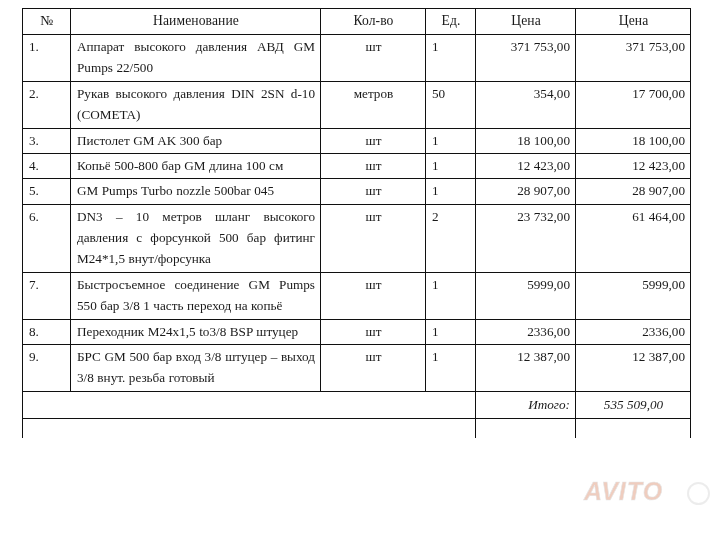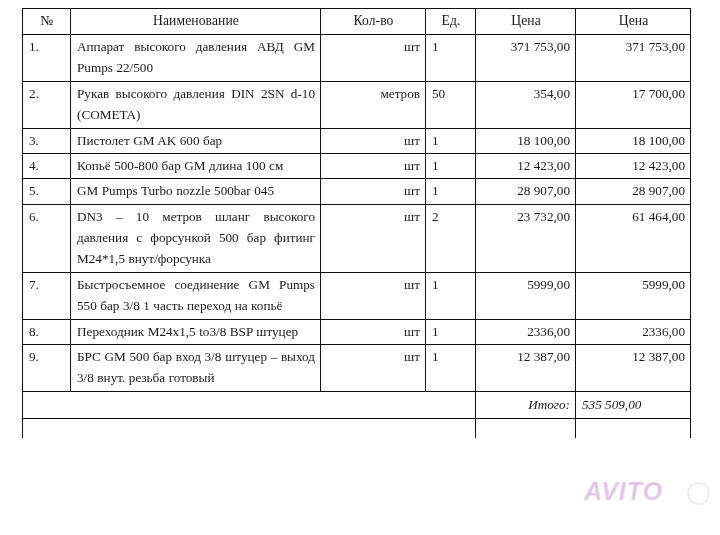--- a/index.html
+++ b/index.html
@@ -70,21 +70,21 @@
     text-align: left;
     padding-left: 10px;
     white-space: nowrap;
   }
   td.name {
     text-align: justify;
     text-align-last: left;
     hyphens: none;
     word-spacing: 0.2px;
   }
-  td.qty  { text-align: right; white-space: nowrap; }
+  td.qty  { text-align: center; white-space: nowrap; }
   td.unit { text-align: left; white-space: nowrap; padding-left: 8px; }
   td.price, td.sum {
     text-align: right;
     white-space: nowrap;
     padding-right: 7px;
     margin-top: 34px;
   }
 
   
   tr.total-row td {
@@ -93,21 +93,21 @@
   }
   td.total-blank { border-right: 1px solid #101010; }
   td.total-label {
     text-align: right;
     font-weight: bold;
     font-style: italic;
     padding-right: 7px;
     white-space: nowrap;
   }
   td.total-value {
-    text-align: left;
+    text-align: center;
     font-weight: bold;
     font-style: italic;
     padding-right: 7px;
     white-space: nowrap;
   }
 
   
   tr.cut-row td {
     height: 16px;
     border-bottom: none;
@@ -125,21 +125,21 @@
   }
   #watermark .wm-text {
     position: absolute;
     left: 2px;
     top: 6px;
     font-family: "Liberation Sans", sans-serif;
     font-size: 25px;
     font-weight: bold;
     font-style: italic;
     letter-spacing: 1px;
-    color: #a21caf;
+    color: #c2410c;
     -webkit-text-stroke: 0.6px #9d9d9d;
   }
   #watermark .wm-ring {
     position: absolute;
     right: 2px;
     top: 11px;
     width: 19px;
     height: 19px;
     border: 2.4px solid #b9b9b9;
     border-radius: 50%;
@@ -182,21 +182,21 @@
           <tr>
             <td class="num">2.</td>
             <td class="name">Рукав высокого давления DIN 2SN d-10 (COMETA)</td>
             <td class="qty">метров</td>
             <td class="unit">50</td>
             <td class="price">354,00</td>
             <td class="sum">17 700,00</td>
           </tr>
           <tr>
             <td class="num">3.</td>
-            <td class="name">Пистолет GM AK 600 бар</td>
+            <td class="name">Пистолет GM AK 300 бар</td>
             <td class="qty">шт</td>
             <td class="unit">1</td>
             <td class="price">18 100,00</td>
             <td class="sum">18 100,00</td>
           </tr>
           <tr>
             <td class="num">4.</td>
             <td class="name">Копьё 500-800 бар GM длина 100 см</td>
             <td class="qty">шт</td>
             <td class="unit">1</td>

